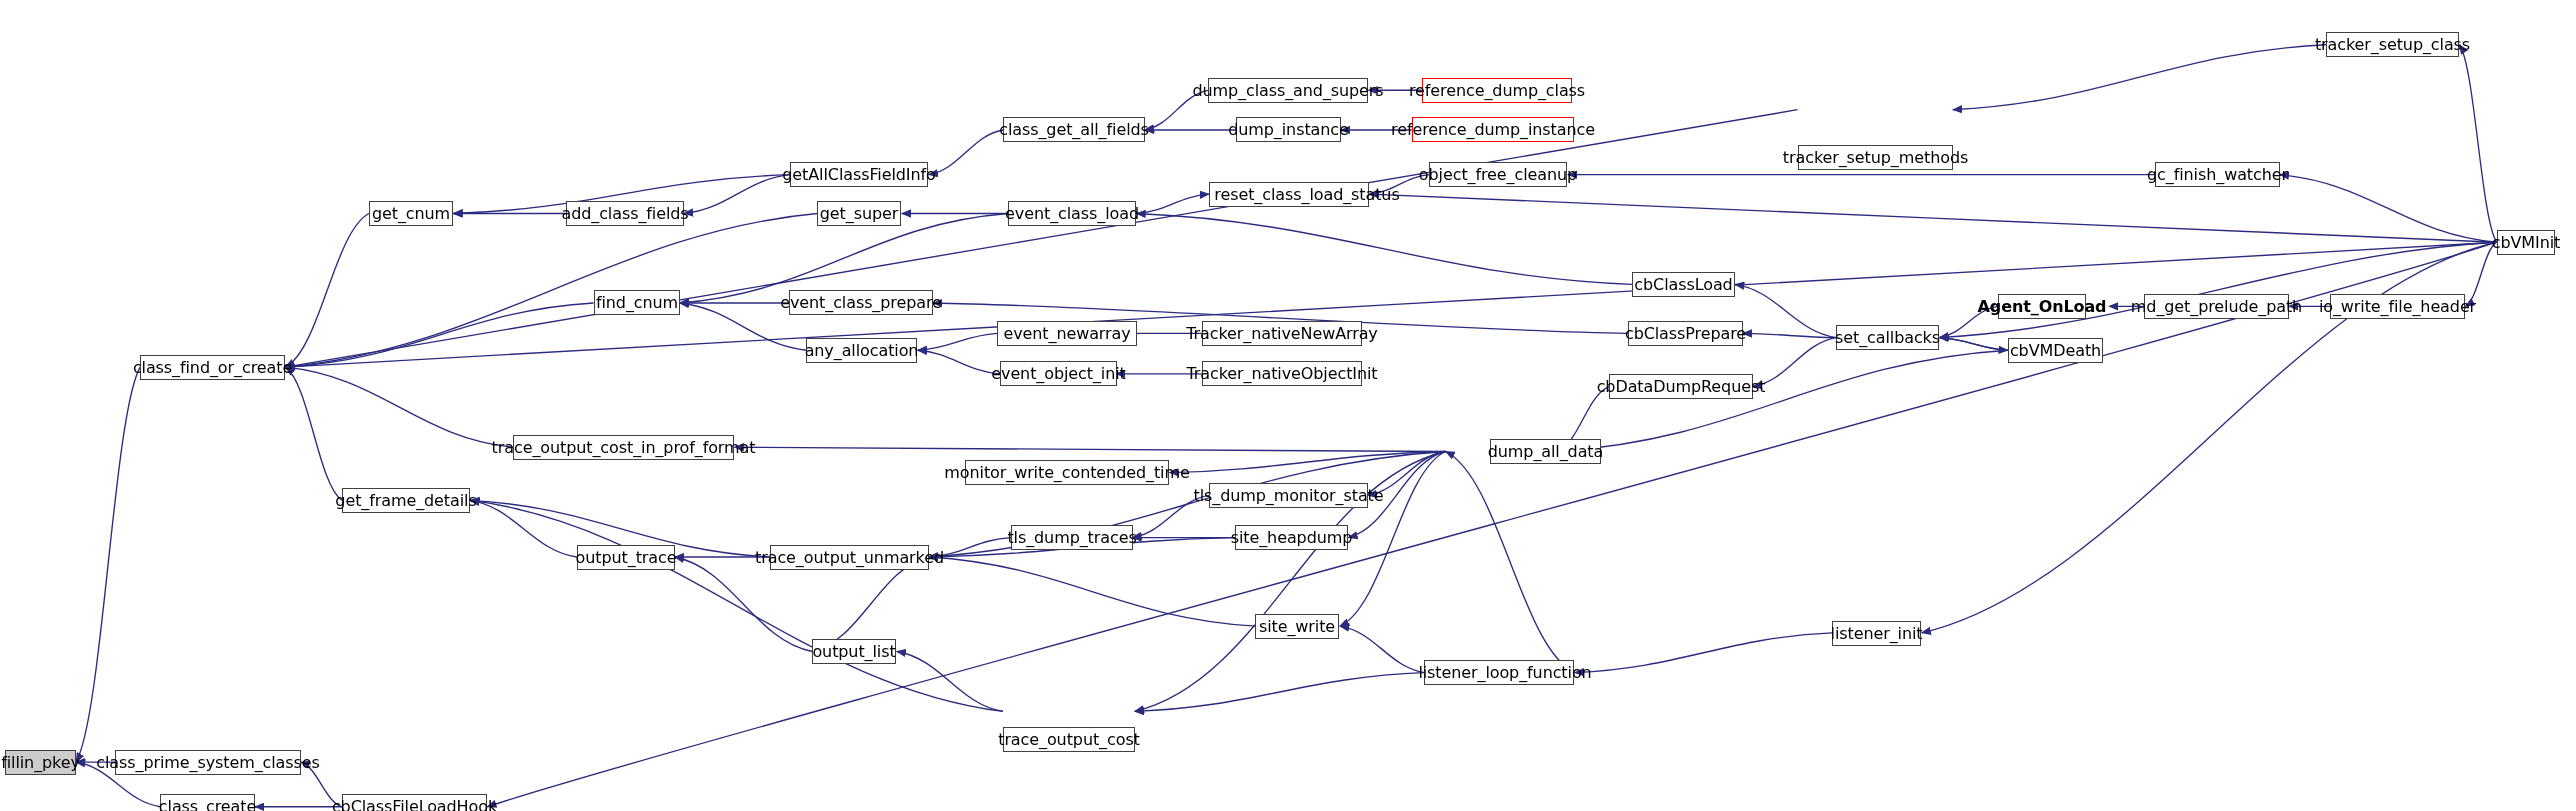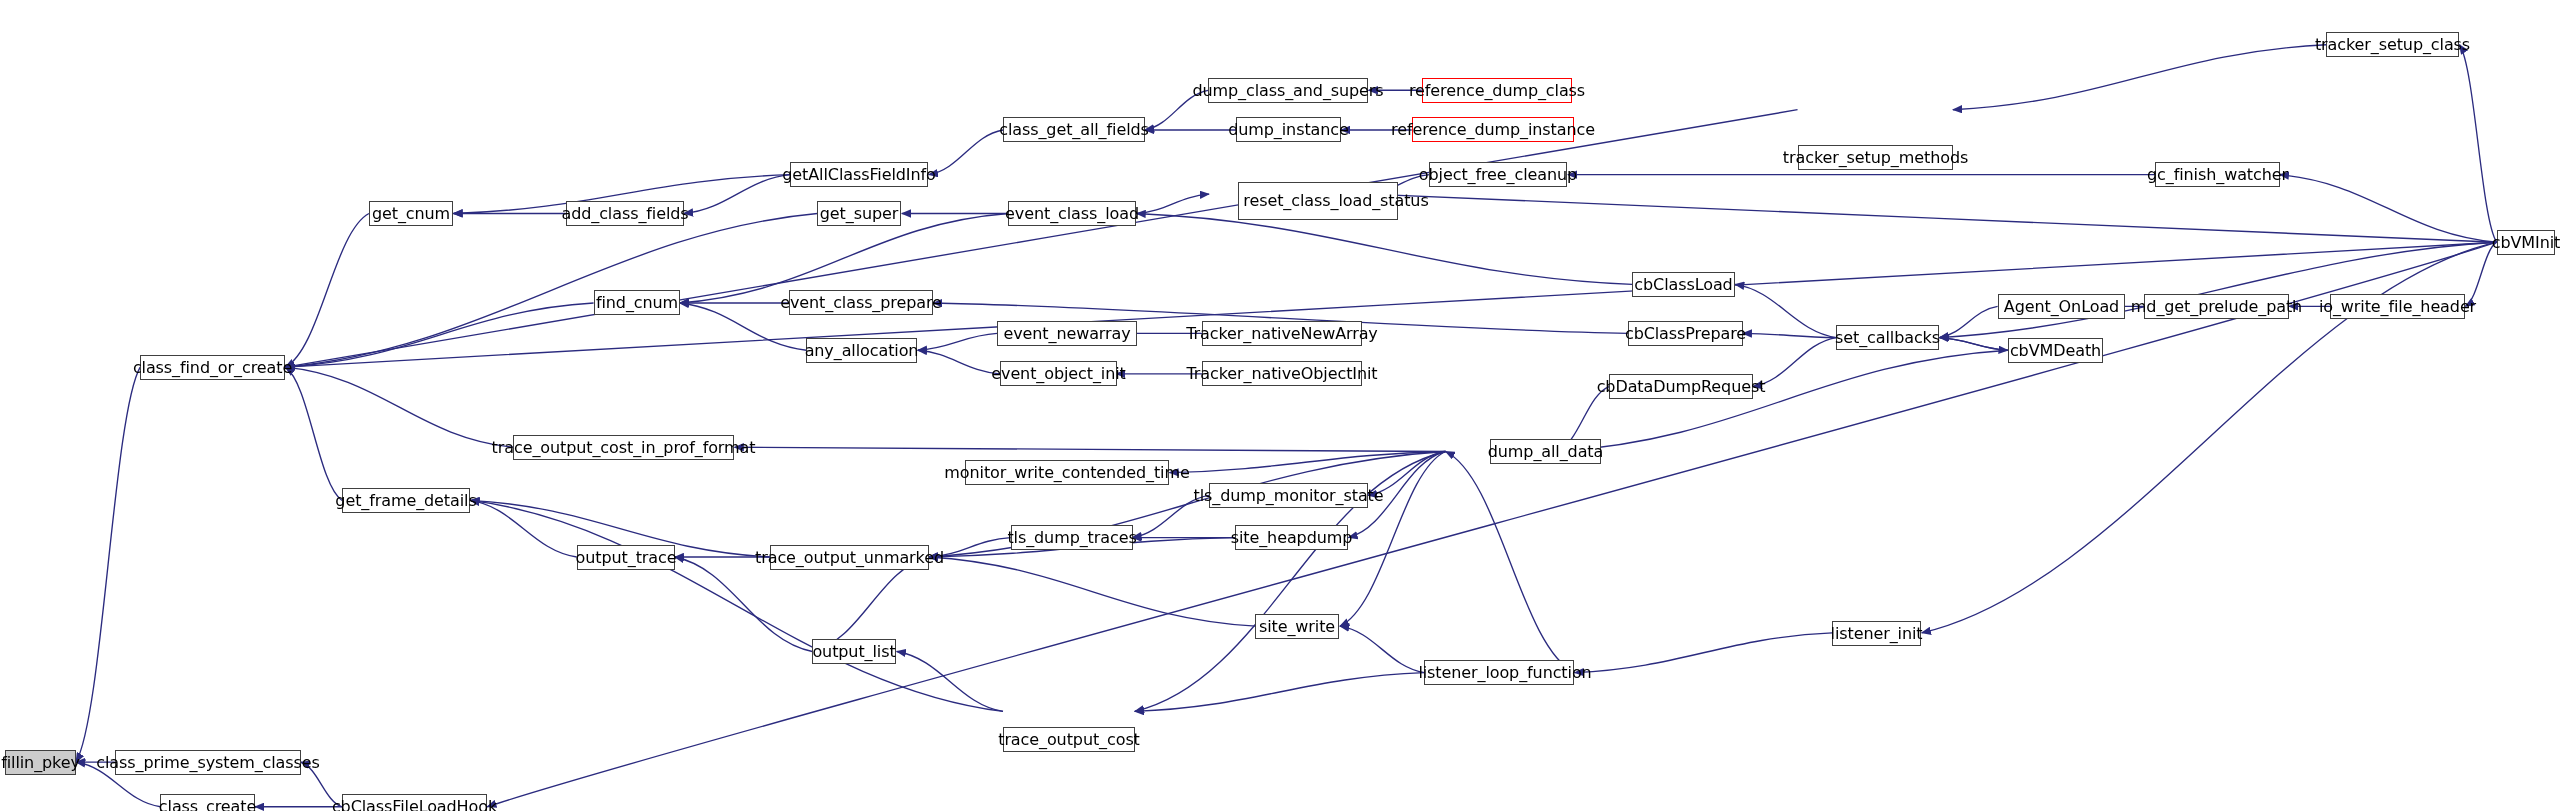--- a/index.html
+++ b/index.html
@@ -176,21 +176,21 @@
     </div>
     <div class="gnode accent" style="left: 1412px; top: 117px; width: 162px; height: 25px;">
       <span class="gnode-label">reference_dump_instance</span>
     </div>
     <div class="gnode" style="left: 817px; top: 201px; width: 84px; height: 25px;">
       <span class="gnode-label">get_super</span>
     </div>
     <div class="gnode" style="left: 1008px; top: 201px; width: 128px; height: 25px;">
       <span class="gnode-label">event_class_load</span>
     </div>
-    <div class="gnode" style="left: 1238px; top: 182px; width: 160px; height: 38px; padding-left: 36px;">
+    <div class="gnode" style="left: 1209px; top: 182px; width: 160px; height: 25px; padding-left: 36px;">
       <span class="gnode-label">reset_class_load_status</span>
     </div>
     <div class="gnode" style="left: 1429px; top: 162px; width: 138px; height: 25px;">
       <span class="gnode-label">object_free_cleanup</span>
     </div>
     <div class="gnode" style="left: 2155px; top: 162px; width: 125px; height: 25px;">
       <span class="gnode-label">gc_finish_watcher</span>
     </div>
     <div class="gnode" style="left: 1798px; top: 97px; width: 155px; height: 25px; margin-top: 48px;">
       <span class="gnode-label">tracker_setup_methods</span>
@@ -227,21 +227,21 @@
     </div>
     <div class="gnode" style="left: 1628px; top: 321px; width: 115px; height: 25px;">
       <span class="gnode-label">cbClassPrepare</span>
     </div>
     <div class="gnode" style="left: 1609px; top: 374px; width: 144px; height: 25px;">
       <span class="gnode-label">cbDataDumpRequest</span>
     </div>
     <div class="gnode" style="left: 1836px; top: 325px; width: 103px; height: 25px;">
       <span class="gnode-label">set_callbacks</span>
     </div>
-    <div class="gnode" style="left: 1998px; top: 294px; width: 127px; height: 25px;">
+    <div class="gnode" style="left: 1998px; top: 294px; width: 88px; height: 25px; font-weight: bold;">
       <span class="gnode-label">Agent_OnLoad</span>
     </div>
     <div class="gnode" style="left: 2008px; top: 338px; width: 95px; height: 25px;">
       <span class="gnode-label">cbVMDeath</span>
     </div>
     <div class="gnode" style="left: 2144px; top: 294px; width: 145px; height: 25px;">
       <span class="gnode-label">md_get_prelude_path</span>
     </div>
     <div class="gnode" style="left: 2330px; top: 294px; width: 135px; height: 25px;">
       <span class="gnode-label">io_write_file_header</span>

